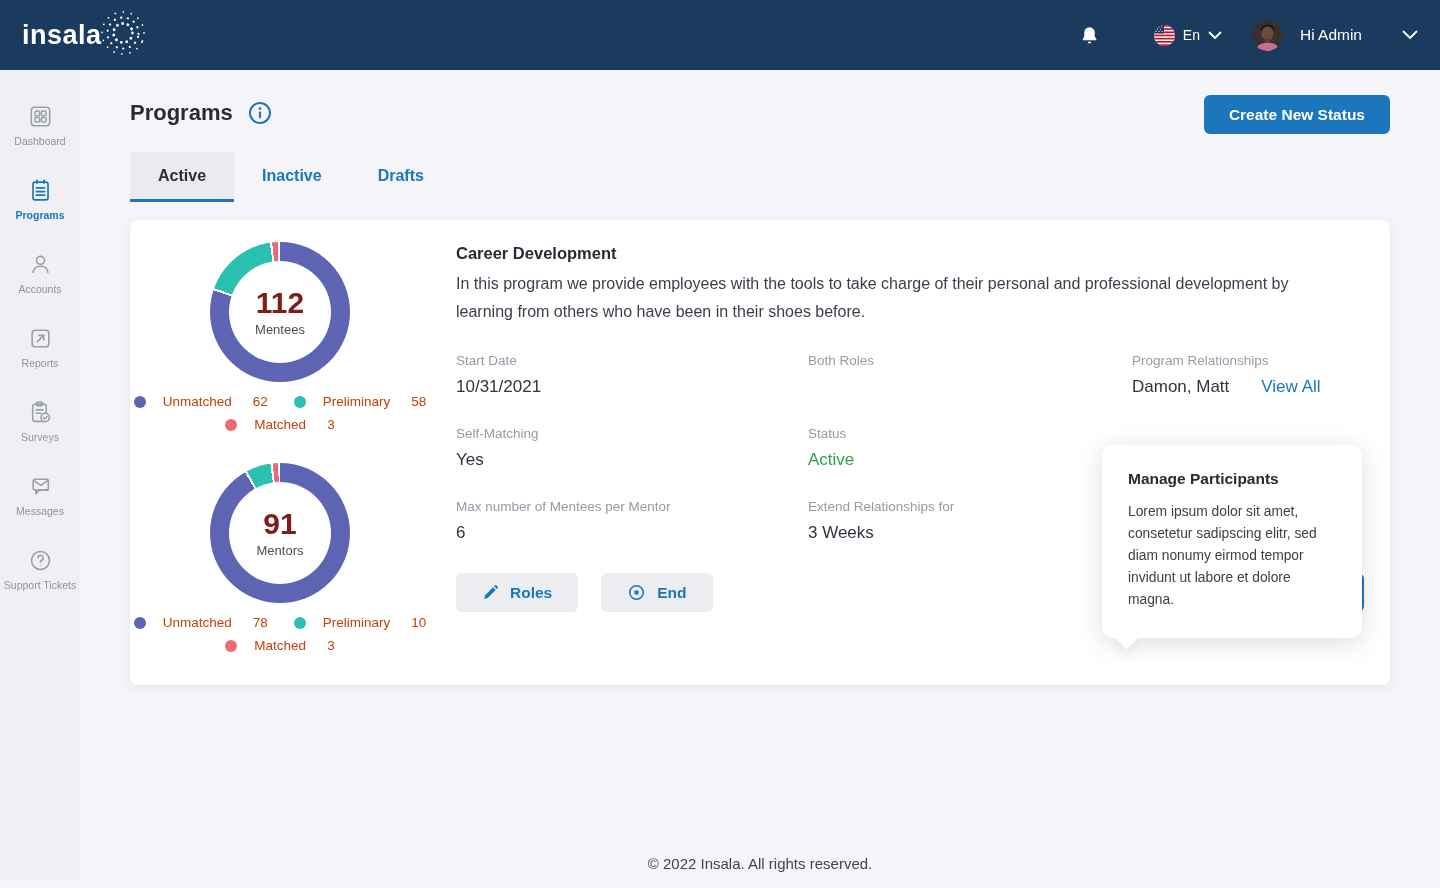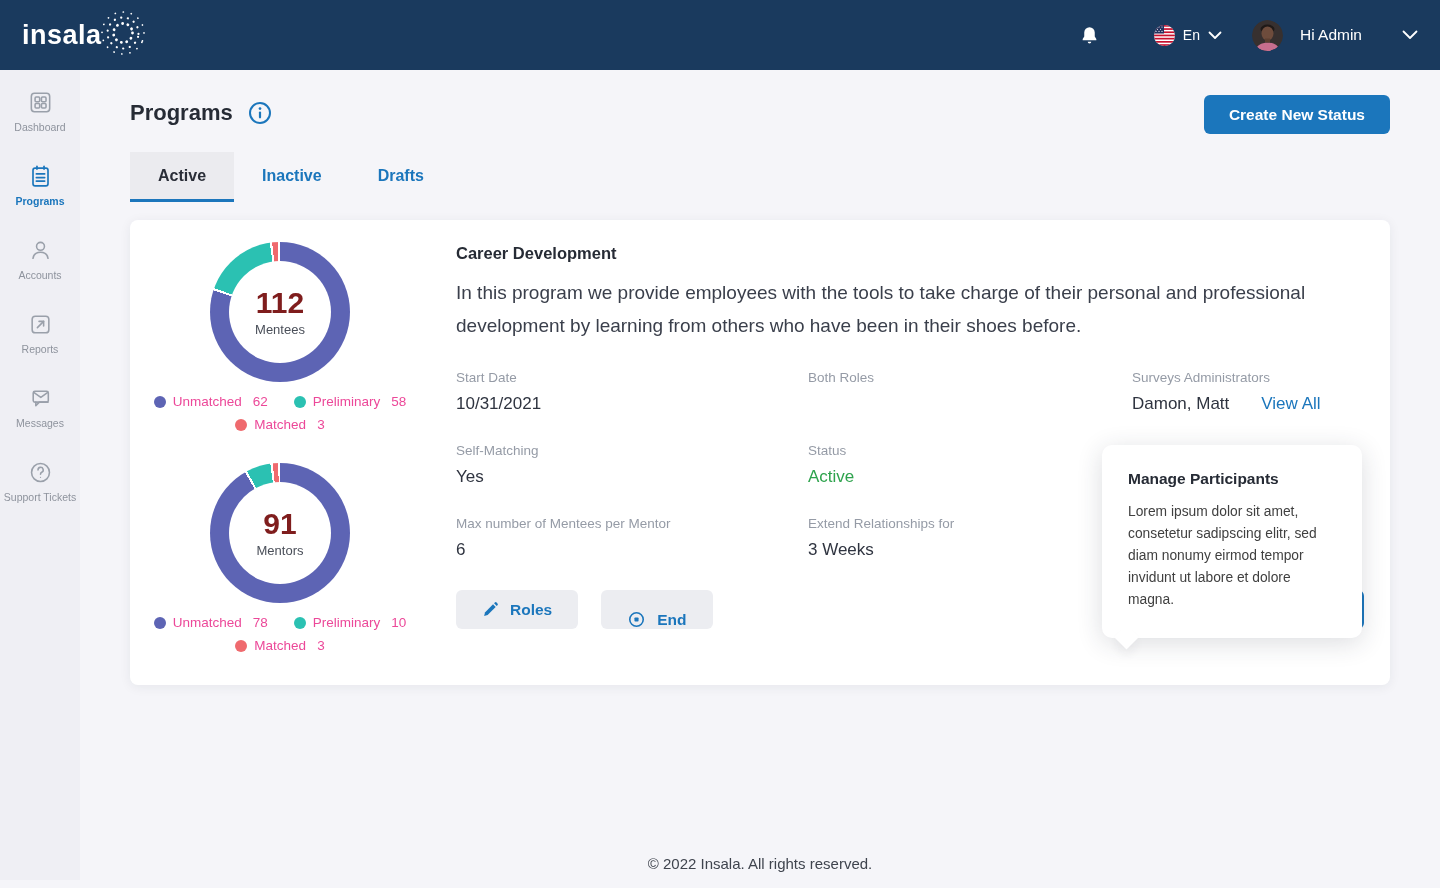--- a/index.html
+++ b/index.html
@@ -18,21 +18,21 @@
   .topbar-right{margin-left:auto;display:flex;align-items:center;}
   .bell-wrap{margin-right:54px;display:flex;align-items:center;}
   .lang{display:flex;align-items:center;gap:8px;margin-right:30px;}
   .lang-label{color:#fff;font-size:14px;}
   .avatar{width:31px;height:31px;border-radius:50%;overflow:hidden;flex:0 0 auto;}
   .greeting{color:#fff;font-size:15.5px;margin-left:17px;}
   .user-caret{margin-left:40px;display:flex;align-items:center;}
 
   
   .sidebar{position:absolute;top:70px;left:0;width:80px;bottom:8px;background:#EFEFF4;
-    display:flex;flex-direction:column;align-items:center;padding-top:18px;box-sizing:border-box;}
+    display:flex;flex-direction:column;align-items:center;padding-top:32px;box-sizing:border-box;}
   .side-item{width:80px;height:74px;display:flex;flex-direction:column;align-items:center;
     justify-content:flex-start;gap:7px;padding-top:2px;box-sizing:border-box;}
   .side-label{font-size:10.5px;color:#8E939D;text-align:center;line-height:1.1;}
   .side-item.active .side-label{color:#1B76BC;font-weight:bold;}
 
   
   .main{position:absolute;left:80px;top:70px;right:0;bottom:0;}
   .page-header{position:absolute;left:50px;top:30px;display:flex;align-items:center;gap:15px;}
   .page-title{font-size:22px;font-weight:bold;color:#262B35;}
   .create-btn{position:absolute;right:50px;top:25px;height:39px;padding:0 25px;background:#1B76BC;
@@ -51,38 +51,38 @@
   .donut-block{position:absolute;left:0;width:300px;text-align:center;}
   .donut-block.first{top:22px;}
   .donut-block.second{top:243px;}
   .donut{width:140px;height:140px;border-radius:50%;margin:0 auto;position:relative;}
   .donut-hole{position:absolute;inset:19px;background:#fff;border-radius:50%;
     display:flex;flex-direction:column;align-items:center;justify-content:center;}
   .donut-num{font-size:30px;font-weight:bold;color:#7f1d1d;line-height:1;}
   .donut-sub{font-size:13px;color:#4A4F59;margin-top:4px;}
   .legend{margin-top:12px;display:flex;flex-direction:column;gap:8px;align-items:center;}
   .legend-row{display:flex;gap:26px;}
-  .legend-item{display:flex;align-items:center;gap:7px;font-size:13.5px;color:#ec4899;}
+  .legend-item{display:flex;align-items:center;gap:17px;font-size:13.5px;color:#c2410c;}
   .dot{width:12px;height:12px;border-radius:50%;flex:0 0 auto;}
 
   .details{position:absolute;left:326px;top:24px;right:26px;}
   .prog-title{font-size:16.5px;font-weight:bold;color:#262B35;}
-  .prog-desc{margin-top:14px;width:890px;font-size:19px;color:#3A3F4B;line-height:1.72;}
+  .prog-desc{margin-top:7px;width:890px;font-size:16px;color:#3A3F4B;line-height:1.72;}
   .field-grid{margin-top:28px;display:grid;grid-template-columns:352px 324px 1fr;row-gap:29px;}
   .field-label{font-size:13.5px;color:#959BA6;}
   .field-value{font-size:17px;color:#2F3440;margin-top:9px;}
   .field-value.green{color:#2EA34D;}
   .admin-row{display:flex;align-items:baseline;gap:32px;}
   .view-all{color:#1B76BC;font-size:17px;}
 
   .actions{margin-top:30px;display:flex;align-items:center;}
   .btn-ghost{height:39px;padding:0 26px;background:#ECEDF1;border:none;border-radius:6px;
     color:#1B76BC;font-size:15.5px;font-weight:bold;display:flex;align-items:center;gap:11px;
     font-family:inherit;}
-  .btn-ghost + .btn-ghost{margin-left:23px;align-items:flex-end;}
+  .btn-ghost + .btn-ghost{margin-left:23px;}
   .spacer{flex:1;}
   .info-btn{width:25px;height:25px;border-radius:50%;background:#1A3A5E;color:#fff;border:none;
     font-size:14px;font-weight:bold;display:flex;align-items:center;justify-content:center;
     margin-right:11px;font-family:inherit;flex:0 0 auto;}
   .btn-primary{height:39px;padding:0 21px;background:#1B76BC;border:none;border-radius:6px;
     color:#fff;font-size:15.5px;font-weight:bold;display:flex;align-items:center;gap:11px;
     font-family:inherit;}
 
   .tooltip{position:absolute;left:972px;top:225px;width:260px;background:#fff;border-radius:10px;
     box-shadow:0 5px 26px rgba(40,45,60,.16);padding:25px 26px 27px;box-sizing:border-box;z-index:5;}
@@ -210,20 +210,31 @@
 
   <div class="side-item" data-interactable="true">
     <svg data-interactable="false" width="25" height="25" viewBox="0 0 24 24" fill="none" stroke="#9AA0AA" stroke-width="1.5" stroke-linecap="round" stroke-linejoin="round">
       <rect x="4" y="4" width="16" height="16" rx="3"></rect>
       <path d="M9 15L15 9"></path>
       <path d="M10.6 9H15v4.4"></path>
     </svg>
     <span class="side-label" data-interactable="false">Reports</span>
   </div>
 
+  <div class="side-item" data-interactable="true">
+    <svg data-interactable="false" width="25" height="25" viewBox="0 0 24 24" fill="none" stroke="#9AA0AA" stroke-width="1.5" stroke-linecap="round">
+      <rect x="4.5" y="4" width="13" height="16.5" rx="2"></rect>
+      <rect x="8" y="2.3" width="6" height="3.2" rx="1"></rect>
+      <line x1="7.8" y1="9.5" x2="14.2" y2="9.5"></line>
+      <line x1="7.8" y1="12.8" x2="12.5" y2="12.8"></line>
+      <circle cx="16.5" cy="16.8" r="4" fill="#EFEFF4"></circle>
+      <path d="M14.8 16.9l1.3 1.3 2.2-2.4"></path>
+    </svg>
+    <span class="side-label" data-interactable="false">Surveys</span>
+  </div>
 
   <div class="side-item" data-interactable="true">
     <svg data-interactable="false" width="25" height="25" viewBox="0 0 24 24" fill="none" stroke="#9AA0AA" stroke-width="1.5" stroke-linecap="round" stroke-linejoin="round">
       <rect x="5" y="5" width="14.5" height="10.5" rx="1.6"></rect>
       <path d="M5.5 6.2l6.8 4.8 6.7-4.8"></path>
       <path d="M7.5 15.5v3.4l3.4-3.4h8.3"></path>
     </svg>
     <span class="side-label" data-interactable="false">Messages</span>
   </div>
 
@@ -324,21 +335,21 @@
 
       <div class="field-grid" data-interactable="false">
         <div data-interactable="false">
           <div class="field-label">Start Date</div>
           <div class="field-value">10/31/2021</div>
         </div>
         <div data-interactable="false">
           <div class="field-label">Both Roles</div>
         </div>
         <div data-interactable="false">
-          <div class="field-label">Surveys Administrators</div>
+          <div class="field-label">Program Relationships</div>
           <div class="admin-row">
             <div class="field-value">Damon, Matt</div>
             <a class="view-all" data-interactable="true">View All</a>
           </div>
         </div>
 
         <div data-interactable="false">
           <div class="field-label">Self-Matching</div>
           <div class="field-value">Yes</div>
         </div>

